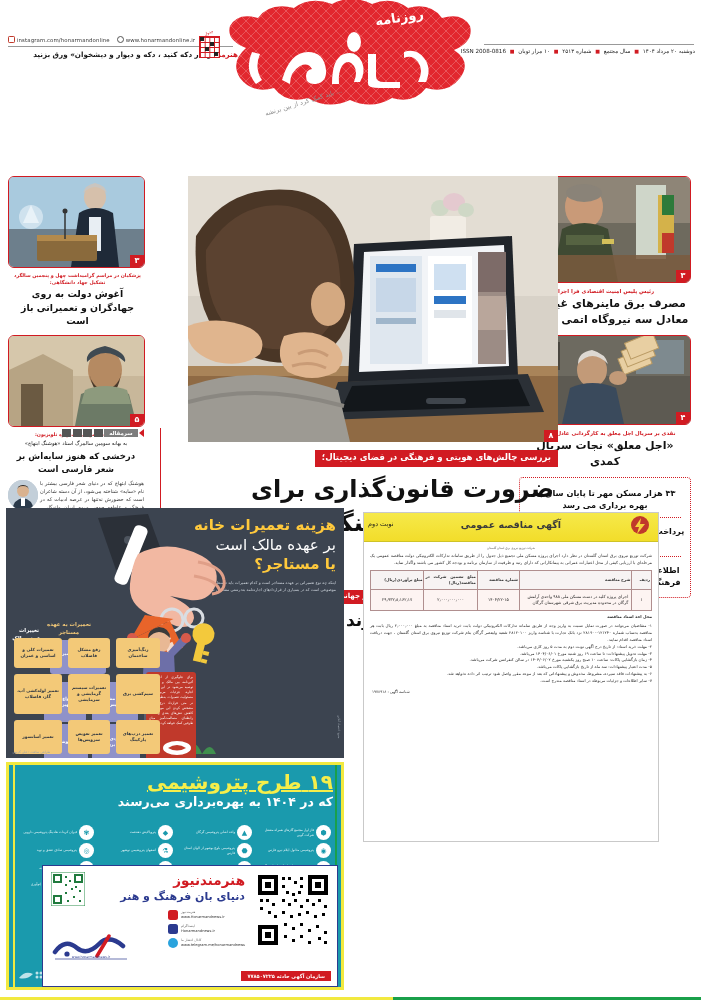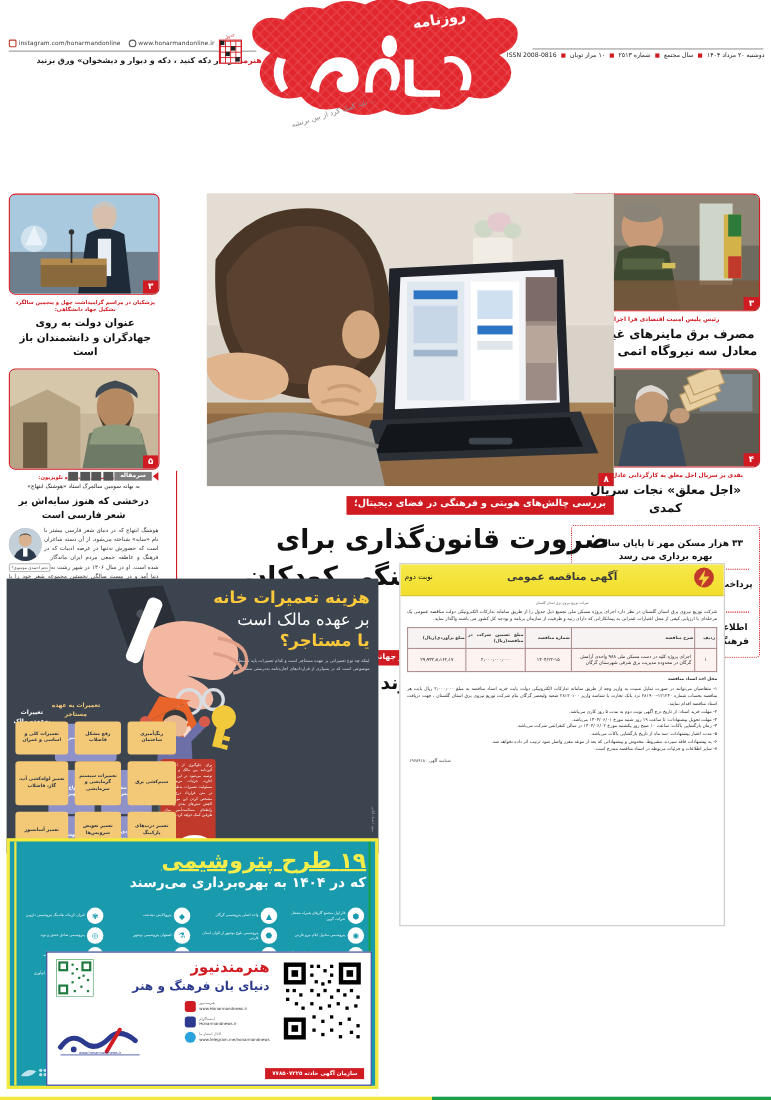--- a/index.html
+++ b/index.html
@@ -92,21 +92,21 @@
   table.tnd{width:100%;border-collapse:collapse;margin:4px 0 3px;}
   table.tnd th{border:0.7px solid #b08f8f;background:#f7f3f3;font-size:4px;font-weight:bold;color:#333;padding:3px 1px;line-height:1.4;}
   table.tnd td{border:0.7px solid #b08f8f;background:#fdf4f2;font-size:4.2px;color:#222;padding:4px 2px;text-align:center;line-height:1.5;}
   .tender-list{font-size:4.1px;line-height:1.7;color:#2a2a2a;text-align:justify;}
   .tender-foot{position:relative;margin-top:4px;height:22px;}
   .tender-foot .rb{position:absolute;right:2px;top:0;background:#d11b22;color:#fff;font-size:6.4px;font-weight:bold;
      padding:3px 10px;border-radius:3px;}
   .tender-foot .sm{position:absolute;left:2px;top:0;font-size:3.8px;color:#333;line-height:1.6;text-align:left;}
 
   
-  .repairs{position:absolute;left:6px;top:26px;width:338px;height:250px;background:#3c4450;overflow:hidden;}
+  .repairs{position:absolute;left:6px;top:8px;width:338px;height:250px;background:#3c4450;overflow:hidden;}
   .rp-title{position:absolute;right:8px;top:8px;text-align:right;}
   .rp-title .l1{font-size:15px;font-weight:bold;color:#ffc93c;line-height:1.3;}
   .rp-title .l2{font-size:15px;font-weight:normal;color:#ffffff;line-height:1.3;}
   .rp-sub{position:absolute;right:8px;top:72px;width:160px;font-size:4px;color:#cfd6de;text-align:right;line-height:1.7;}
   .tag-y{background:#f3c978;color:#2e3640;font-size:4.3px;font-weight:bold;border-radius:3px;
      display:flex;align-items:center;justify-content:center;text-align:center;line-height:1.4;padding:2px;box-sizing:border-box;}
   .tag-p{background:#8f92c9;color:#fff;font-size:4.3px;font-weight:bold;border-radius:3px;
      display:flex;align-items:center;justify-content:center;text-align:center;line-height:1.4;padding:2px;box-sizing:border-box;}
   .hdr-lab{position:absolute;color:#f3c978;font-size:5.4px;font-weight:bold;text-align:center;line-height:1.5;}
   .hdr-lab.w{color:#ffffff;}
@@ -360,21 +360,21 @@
           <path d="M70 36 Q86 26 104 36 L110 90 L62 90 Z" fill="#1f2a38"></path>
           <rect x="80" y="40" width="12" height="34" fill="#e8eef3"></rect>
           <rect x="28" y="62" width="60" height="22" rx="2" fill="#8a6a3c"></rect>
           <rect x="28" y="58" width="60" height="6" fill="#b38a4d"></rect>
           <line x1="56" y1="34" x2="56" y2="62" stroke="#333" stroke-width="1.5"></line>
           <circle cx="56" cy="34" r="2.5" fill="#333"></circle>
         </svg>
         <div class="pagenum sq">۳</div>
       </div>
       <div class="kicker" style="font-size:4.8px;">پزشکیان در مراسم گرامیداشت چهل و پنجمین سالگرد تشکیل جهاد دانشگاهی:</div>
-      <div class="sidetitle" style="font-size:9.4px;">عنوان دولت به روی جهادگران و دانشمندان باز است</div>
+      <div class="sidetitle" style="font-size:9.4px;">آغوش دولت به روی جهادگران و تعمیراتی باز است</div>
 
       <div class="card" style="position:relative;width:135px;height:90px;margin-top:8px;">
         <svg width="135" height="90" viewBox="0 0 135 90" preserveAspectRatio="none">
           <rect width="135" height="90" fill="#c8b79a"></rect>
           <rect x="0" y="0" width="135" height="40" fill="#d6c7ab"></rect>
           <path d="M0 34 L34 18 L64 34 L64 90 L0 90 Z" fill="#b7a484"></path>
           <rect x="12" y="48" width="22" height="42" fill="#6b5a42"></rect>
           <ellipse cx="96" cy="34" rx="17" ry="21" fill="#b58a62"></ellipse>
           <path d="M78 26 Q96 8 116 26 Q118 16 96 10 Q76 14 78 26Z" fill="#3f4a52"></path>
           <path d="M80 36 Q84 58 96 62 Q110 58 112 36 Q112 48 96 56 Q82 50 80 36Z" fill="#4a3a2c"></path>

